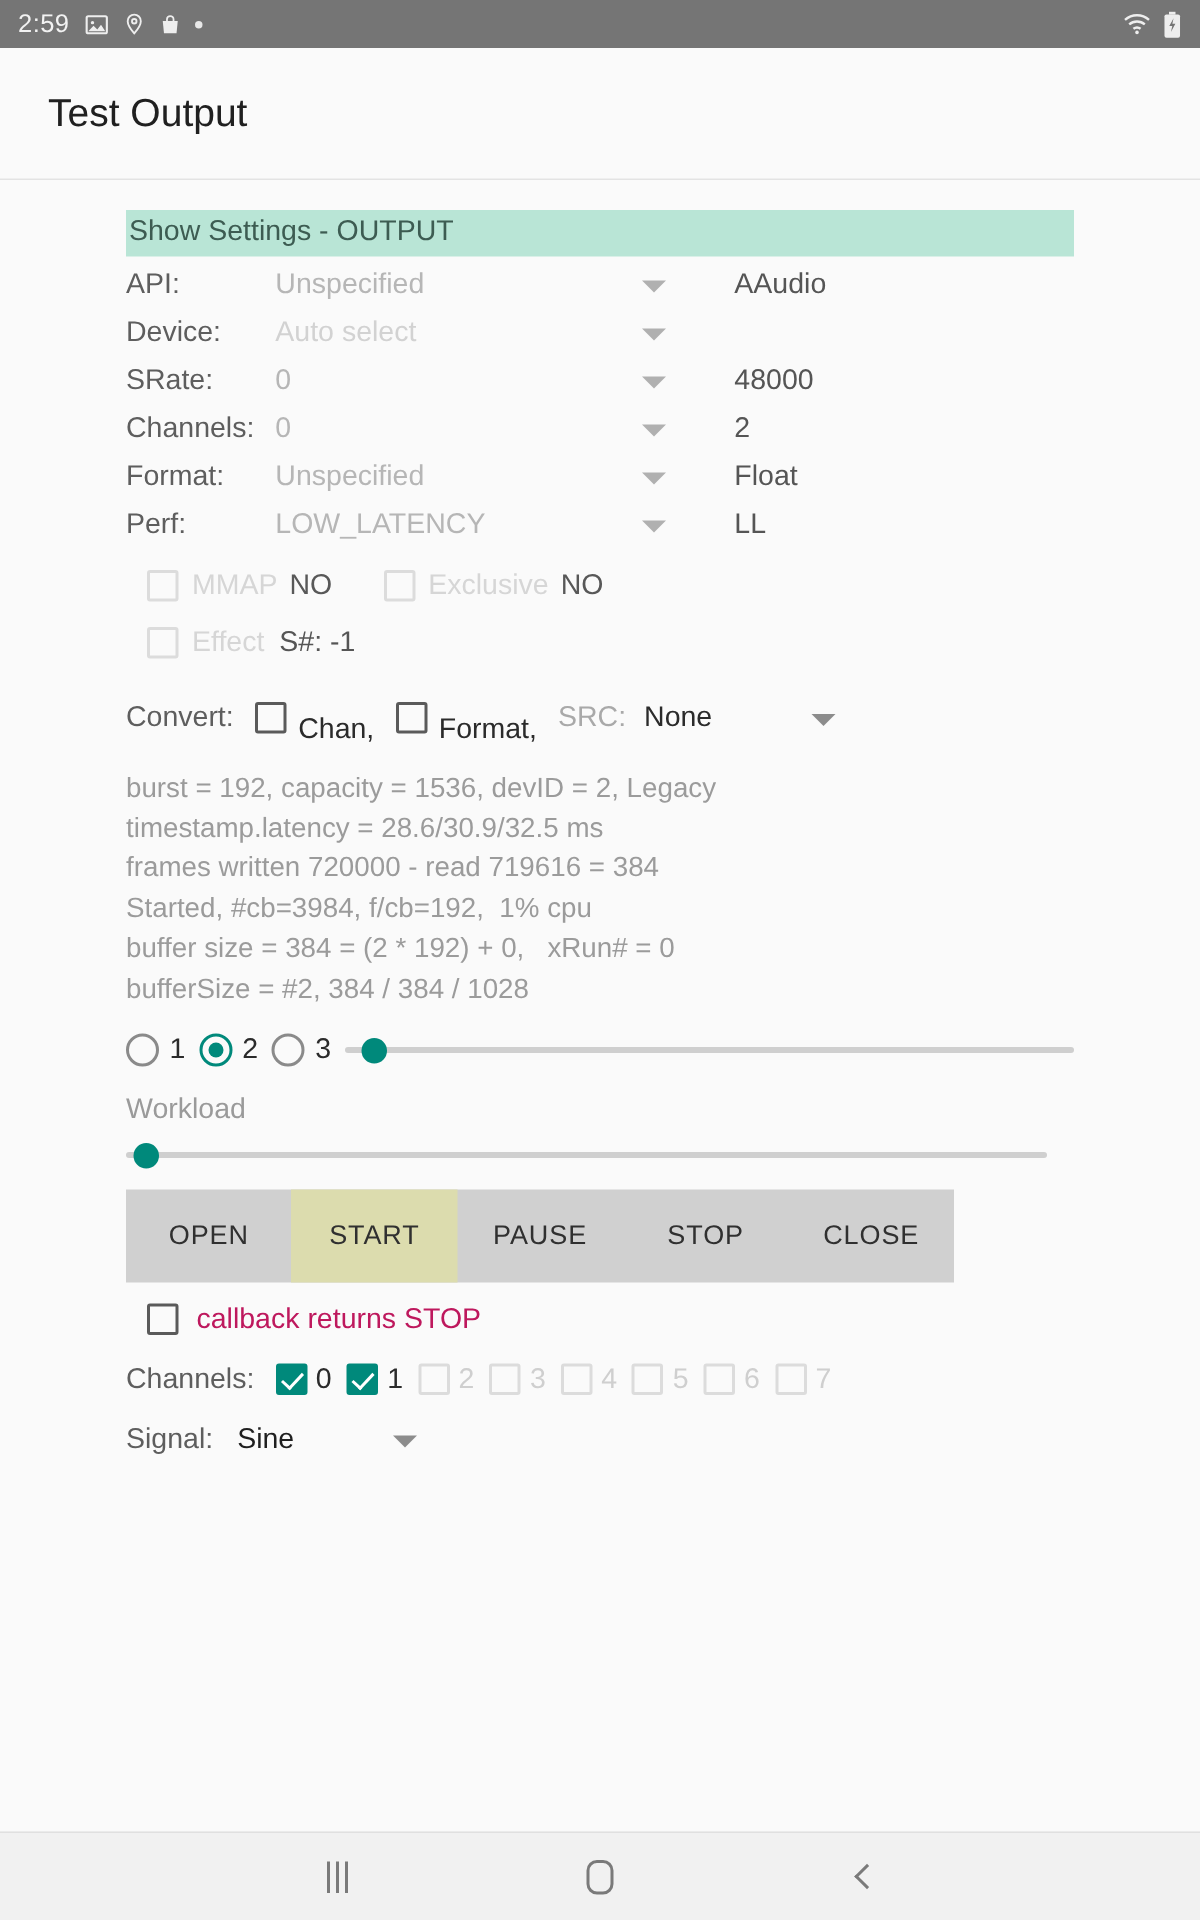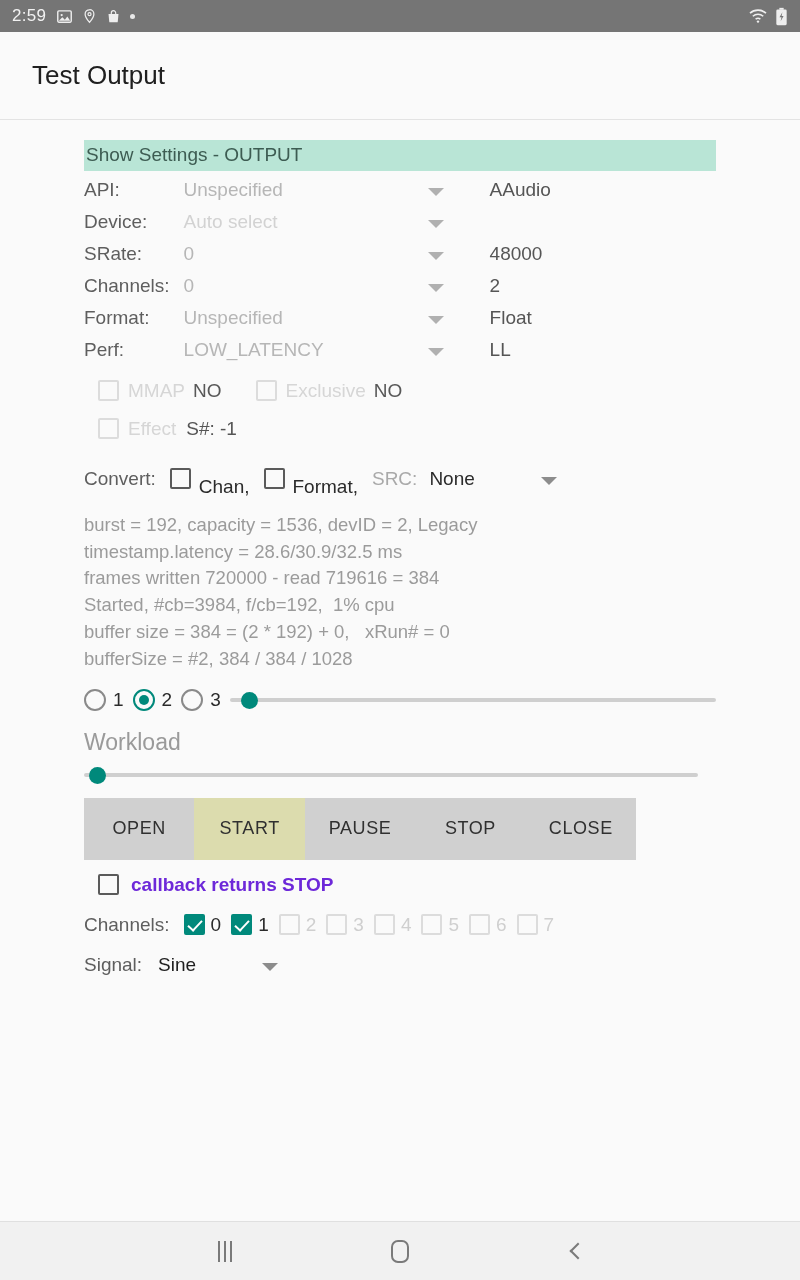--- a/index.html
+++ b/index.html
@@ -108,37 +108,37 @@
   .slider { position: relative; height: 24px; flex: 1; }
   .slider .track {
     position: absolute; left: 0; right: 0; top: 10px; height: 4px;
     background: #cfcfcf; border-radius: 2px;
   }
   .slider .thumb {
     position: absolute; top: 4px; width: 17px; height: 17px;
     border-radius: 50%; background: #00897b;
   }
 
-  .workload-label { color: #9a9a9a; font-size: 23px; margin-top: 12px; }
+  .workload-label { color: #9a9a9a; font-size: 19px; margin-top: 12px; }
   .workload-slider { margin-top: 8px; position: relative; height: 22px; width: 614px; }
 
   
   .buttonbar {
     margin-top: 12px; width: 552px; height: 62px;
     background: #d0d0d0; display: flex; align-items: stretch;
   }
   .btn {
     flex: 1; display: flex; align-items: center; justify-content: center;
     font-size: 18px; letter-spacing: .6px; color: #303030; background: transparent;
     border: none; font-family: inherit; cursor: pointer;
   }
   .btn.active { background: #dcdcae; }
 
   .cbstop-row { margin-top: 14px; display: flex; align-items: center; padding-left: 14px; }
-  .cbstop-row .t { font-size: 19px; color: #6d28d9; margin-left: 12px; font-weight: bold; }
+  .cbstop-row .t { font-size: 19px; color: #be185d; margin-left: 12px; }
 
   .channels-row { margin-top: 18px; display: flex; align-items: center; font-size: 19px; }
   .channels-row .clabel { color: #5e5e5e; margin-right: 14px; }
   .channels-row .cnum { margin: 0 10px 0 6px; color: #2b2b2b; }
   .channels-row .cnum.off { color: #cfcfcf; }
 
   .signal-row { margin-top: 18px; display: flex; align-items: center; font-size: 19px; }
   .signal-row .slabel { color: #5e5e5e; margin-right: 16px; }
   .signal-row .sval { color: #1f1f1f; }
   .signal-row .caret-wrap { margin-left: 66px; }

